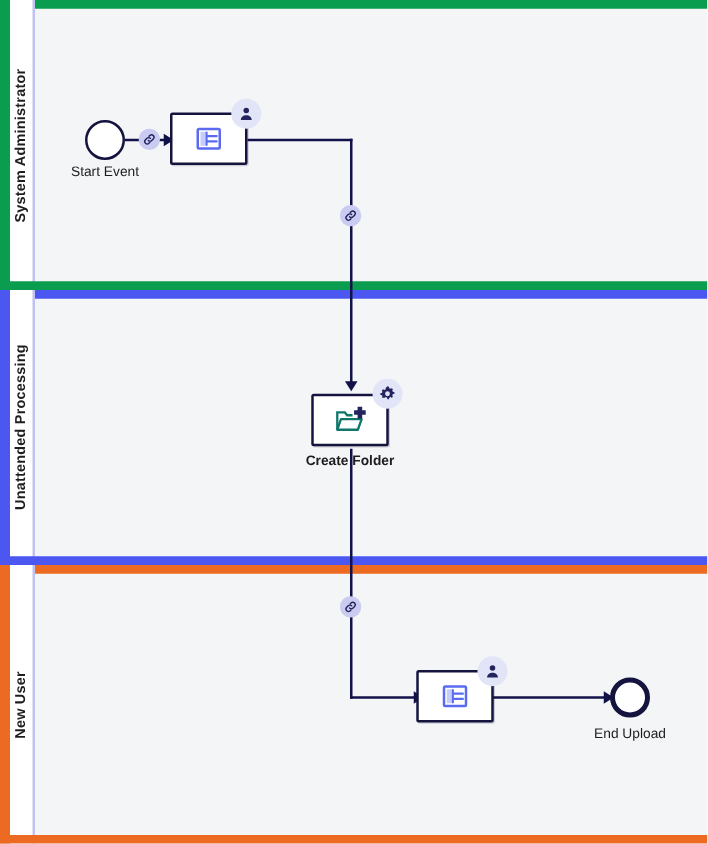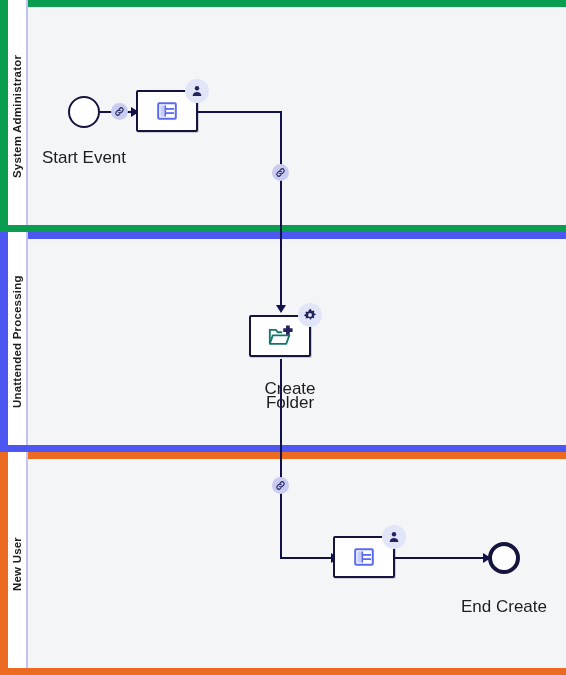--- a/index.html
+++ b/index.html
@@ -131,25 +131,24 @@
     border-radius: 50%;
     background: #c9cbf0;
     display: flex;
     align-items: center;
     justify-content: center;
   }
 
   .node-label {
     position: absolute;
     text-align: center;
-    font-size: 17px;
+    font-size: 11px;
     line-height: 14px;
     color: #1d1d1f;
     white-space: pre-line;
-    margin-top: 20px;
   }
 </style>
 </head>
 <body>
 
 <div id="canvas">
 
   <div class="lane" style="top:0px; height:232px;">
     <div class="lane-topbar" style="background:#0a9d4f;"></div>
     <div class="lane-accent" style="background:#0a9d4f; width:8px;"></div>
@@ -242,36 +241,36 @@
       <path d="M2.6 19.2 5.3 11.4h15.3l-2.8 7.8z" fill="#ffffff" stroke="#10776b" stroke-width="1.7" stroke-linejoin="round"></path>
       <path d="M17.6 2.2h3.4v2.6h2.6v3.4h-2.6v2.6h-3.4V8.2h-2.6V4.8h2.6z" fill="#23235e"></path>
     </svg>
   </div>
   <div class="badge" style="left:298px; top:303px;">
     <svg width="14" height="14" viewBox="0 0 24 24">
       <path d="M12 1.8l1.9.5.55 2.2 1.4.8 2.1-.85 1.45 1.45-.85 2.1.8 1.4 2.2.55v2.0l-2.2.55-.8 1.4.85 2.1-1.45 1.45-2.1-.85-1.4.8-.55 2.2h-2.0l-.55-2.2-1.4-.8-2.1.85L4.3 17.5l.85-2.1-.8-1.4-2.2-.55v-2.0l2.2-.55.8-1.4-.85-2.1L5.75 5.95l2.1.85 1.4-.8.55-2.2z" fill="#23235e"></path>
       <circle cx="12" cy="12" r="3.3" fill="#e2e4f7"></circle>
     </svg>
   </div>
-  <div class="node-label" style="left:240px; top:362px; width:100px;">Create Folder</div>
+  <div class="node-label" style="left:230px; top:362px; width:100px;font-weight:bold;">Create Folder</div>
 
   <div class="task" style="left:333px; top:536px;">
     <svg width="24" height="24" viewBox="0 0 24 24">
       <rect x="3.2" y="4.2" width="17.6" height="15.6" rx="1" fill="#ffffff" stroke="#5b6bf0" stroke-width="2"></rect>
       <rect x="5.4" y="6.4" width="4.4" height="11.2" fill="#c6cdf8"></rect>
       <g stroke="#5b6bf0" stroke-width="1.8">
         <line x1="10.6" y1="9.9" x2="19" y2="9.9"></line>
         <line x1="10.6" y1="14.1" x2="19" y2="14.1"></line>
       </g>
       <line x1="10.3" y1="6.4" x2="10.3" y2="17.6" stroke="#5b6bf0" stroke-width="1.6"></line>
     </svg>
   </div>
   <div class="badge" style="left:382px; top:525px;">
     <svg width="14" height="14" viewBox="0 0 24 24">
       <circle cx="12" cy="7.4" r="3.8" fill="#23235e"></circle>
       <path d="M4.6 20.5c0-4.1 3.3-6.6 7.4-6.6s7.4 2.5 7.4 6.6z" fill="#23235e"></path>
     </svg>
   </div>
 
   <div class="event end-event" style="left:488px; top:542px;"></div>
-  <div class="node-label" style="left:454px; top:580px; width:100px;">End Create</div>
+  <div class="node-label" style="left:454px; top:580px; width:100px;">End Upload</div>
 
 </div>
 
 </body></html>

